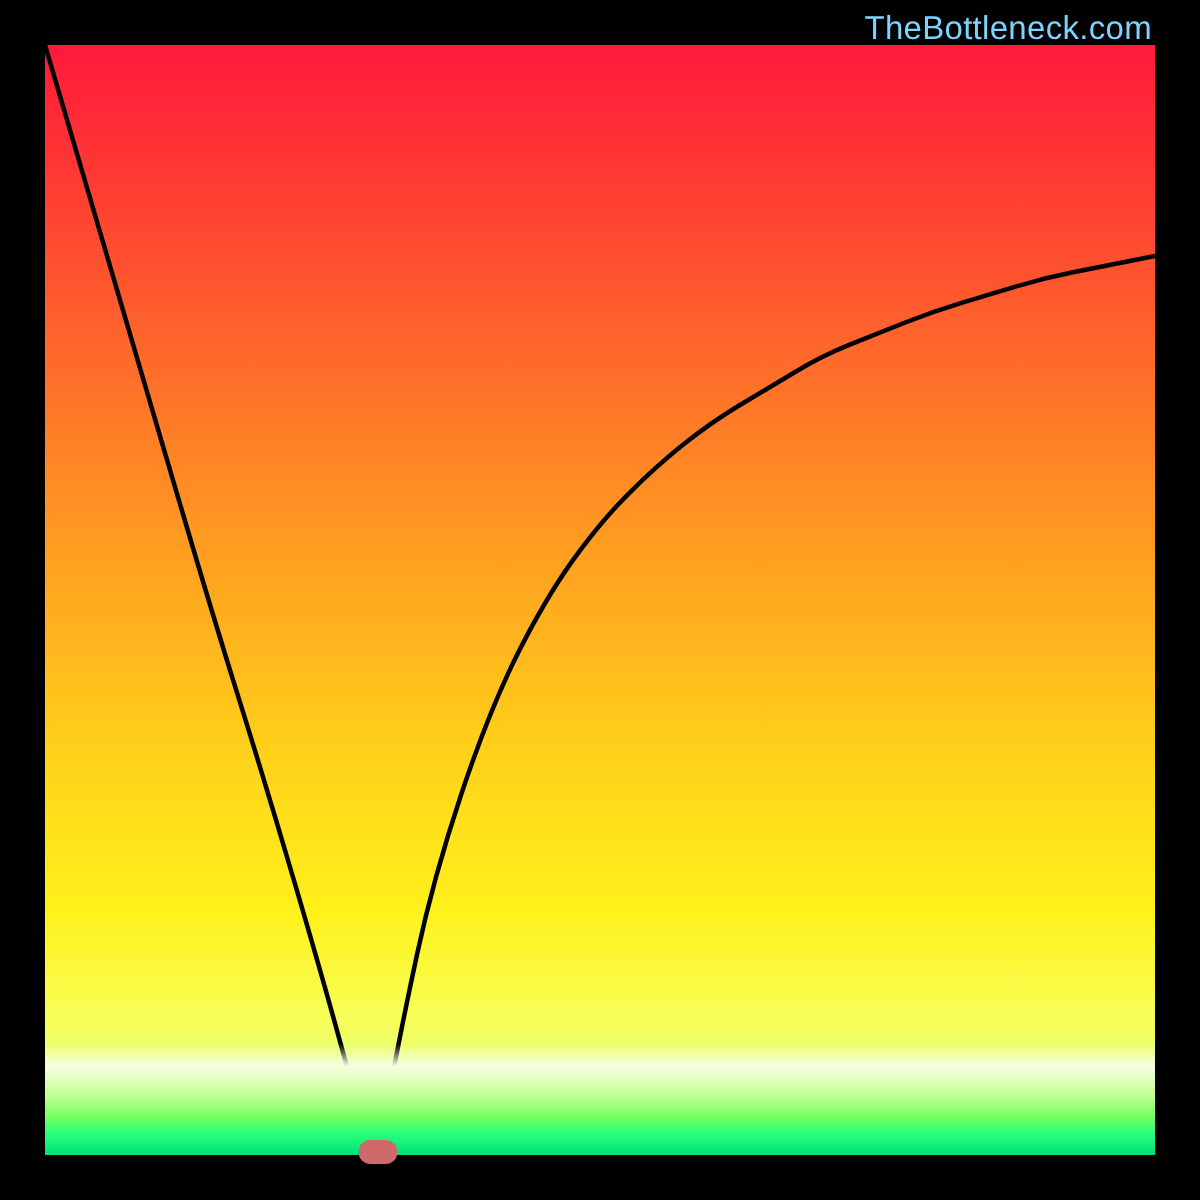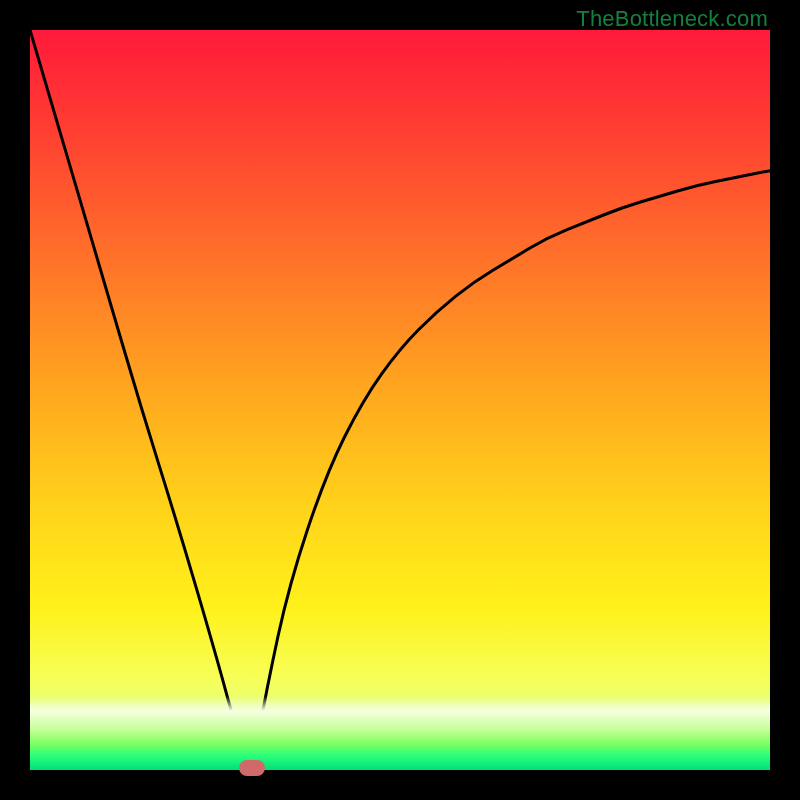--- a/index.html
+++ b/index.html
@@ -23,21 +23,21 @@
     position: absolute;
     left: 0;
     top: 0;
     width: 740px;
     height: 740px;
   }
   .watermark {
     position: absolute;
     top: 6px;
     right: 32px;
-    color: #15803d;
+    color: #7dd3fc;
     font-size: 22px;
     font-weight: 500;
     letter-spacing: 0.2px;
     user-select: none;
   }
   .green-strip {
     position: absolute;
     left: 0;
     width: 740px;
     background: linear-gradient(to bottom,

